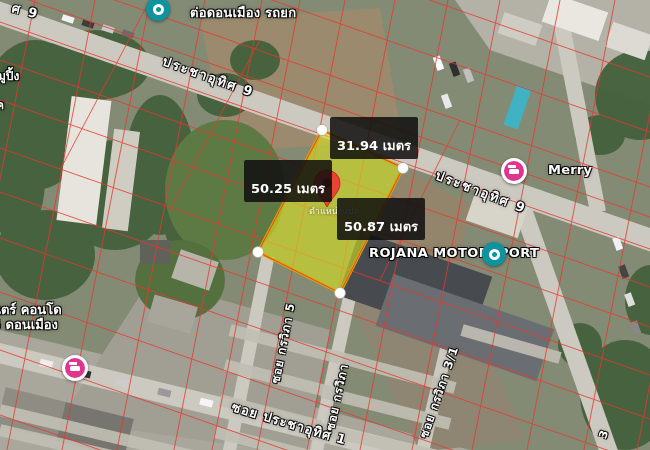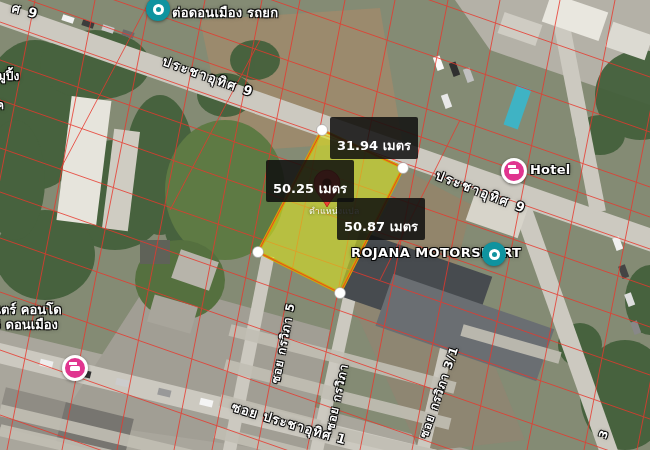--- a/index.html
+++ b/index.html
@@ -10,21 +10,21 @@
   }
   .map svg{position:absolute;left:0;top:0;}
   .lbl{
     position:absolute;color:#fff;font-weight:bold;white-space:nowrap;
     text-shadow:-1px -1px 0 rgba(0,0,0,.85),1px -1px 0 rgba(0,0,0,.85),
                 -1px 1px 0 rgba(0,0,0,.85),1px 1px 0 rgba(0,0,0,.85),
                 0 0 4px rgba(0,0,0,.5);
   }
   .road{font-size:13px;letter-spacing:2px;}
   .soi{font-size:11.5px;letter-spacing:1px;}
-  .poi{font-size:13px;letter-spacing:.2px;}
+  .poi{font-size:13px;letter-spacing:.2px;margin-left:18px;}
   .partial{font-size:12px;}
   .measure{
     position:absolute;background:rgba(14,14,14,.85);color:#fff;
     font-size:13px;font-weight:bold;padding:18px 7px 3px;border-radius:2px;
     white-space:nowrap;z-index:3;
   }
   .marker-caption{
     position:absolute;color:#fff;font-size:9px;opacity:.92;z-index:2;
     text-shadow:0 0 3px rgba(40,60,10,.9);white-space:nowrap;margin-left:25px;
   }
@@ -175,21 +175,21 @@
       <circle cx="258" cy="252" r="5.5"></circle>
     </g>
 
     <g>
       <path d="M327,207 C321,196 314,192 314,183 a13,13 0 1 1 26,0 c0,9 -7,13 -13,24 z" fill="#ea4335" stroke="#b31412" stroke-width=".7"></path>
       <circle cx="327" cy="183" r="4.6" fill="#7e150d"></circle>
     </g>
   </svg>
 
   <div class="measure" style="left:330px;top:117px">31.94 เมตร</div>
-  <div class="measure" style="left:266px;top:160px">50.25 เมตร</div>
+  <div class="measure" style="left:244px;top:160px">50.25 เมตร</div>
   <div class="measure" style="left:337px;top:198px">50.87 เมตร</div>
   <div class="marker-caption" style="left:284px;top:204px">ตำแหน่งแปล</div>
 
   <div class="lbl road" style="left:163px;top:50px;transform:rotate(19.5deg);transform-origin:left center">ประชาอุทิศ 9</div>
   <div class="lbl road" style="left:436px;top:164px;transform:rotate(21deg);transform-origin:left center">ประชาอุทิศ 9</div>
   <div class="lbl road" style="left:12px;top:-3px;transform:rotate(14deg);transform-origin:left center">ศ 9</div>
   <div class="lbl road" style="left:232px;top:396px;transform:rotate(16.5deg);transform-origin:left center;letter-spacing:1px">ซอย ประชาอุทิศ 1</div>
   <div class="lbl soi" style="left:283px;top:343px;transform:translate(-50%,-50%) rotate(-79deg)">ซอย กรวิภา 5</div>
   <div class="lbl soi" style="left:337px;top:397px;transform:translate(-50%,-50%) rotate(-78deg)">ซอย กรวิภา</div>
   <div class="lbl soi" style="left:439px;top:392px;transform:translate(-50%,-50%) rotate(-71deg)">ซอย กรวิภา 3/1</div>
@@ -197,21 +197,21 @@
   <div class="pin pin-teal" style="left:146px;top:-3px">
     <span class="ring">
         <span class="dot"></span>
       </span>
   </div>
   <div class="lbl poi" style="left:172px;top:2px">ต่อดอนเมือง รถยก</div>
 
   <div class="pin pin-pink" style="left:501px;top:158px">
     <span class="glyph"></span>
   </div>
-  <div class="lbl poi" style="left:530px;top:162px">Hotel</div>
+  <div class="lbl poi" style="left:530px;top:162px">Merry</div>
 
   <div class="pin pin-pink" style="left:62px;top:355px">
     <span class="glyph"></span>
   </div>
 
   <div class="lbl poi" style="left:351px;top:245px;letter-spacing:.4px">ROJANA MOTORSPORT</div>
   <div class="pin pin-teal" style="left:482px;top:242px">
     <span class="ring">
         <span class="dot"></span>
       </span>

